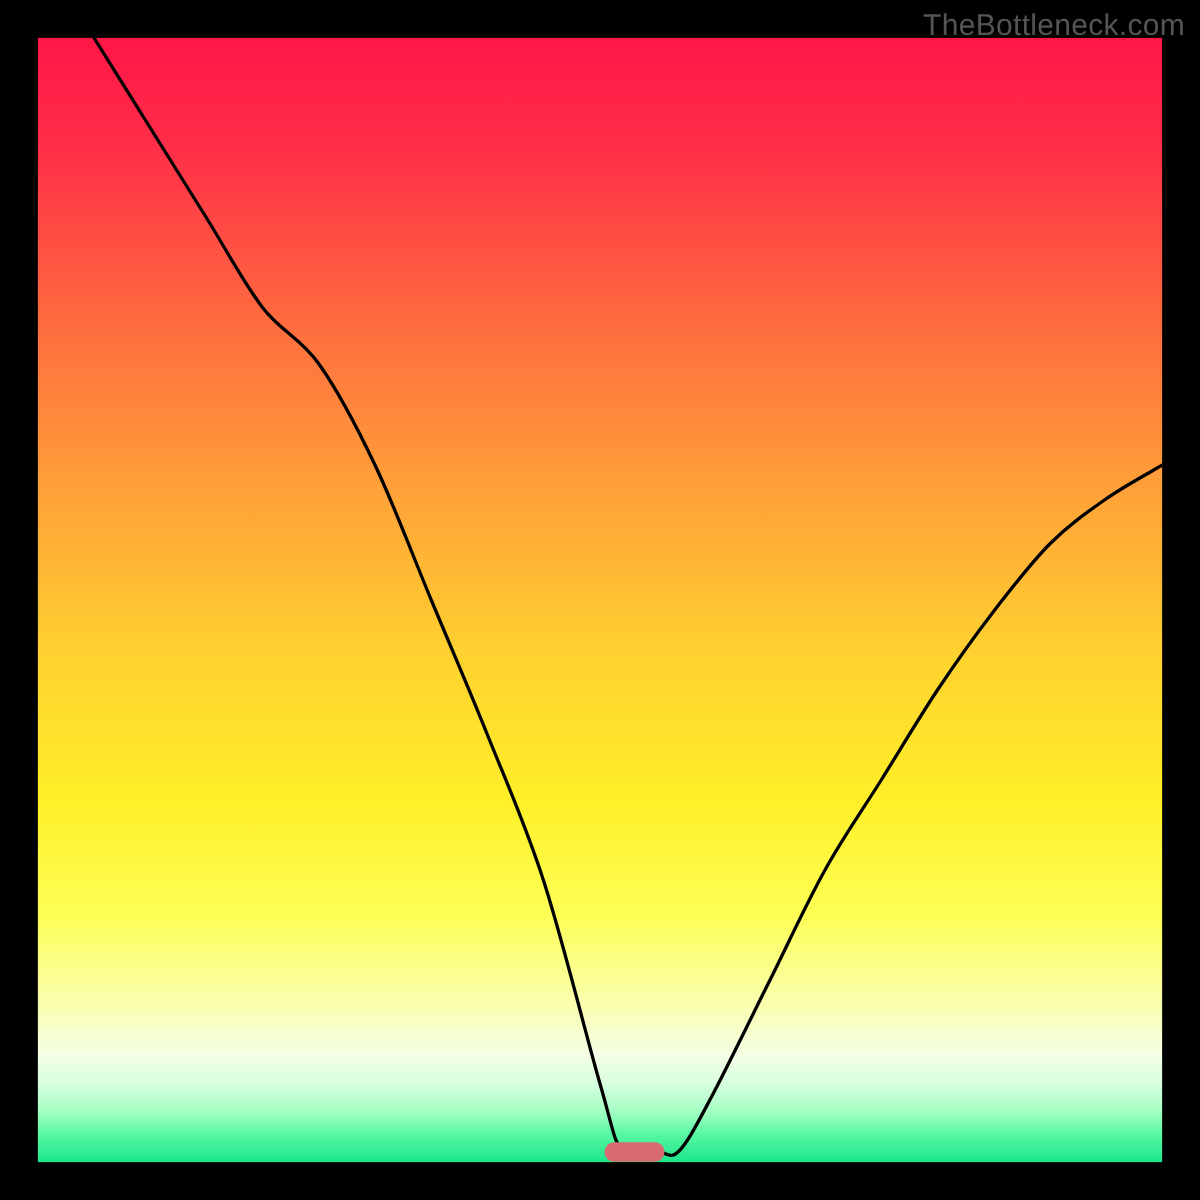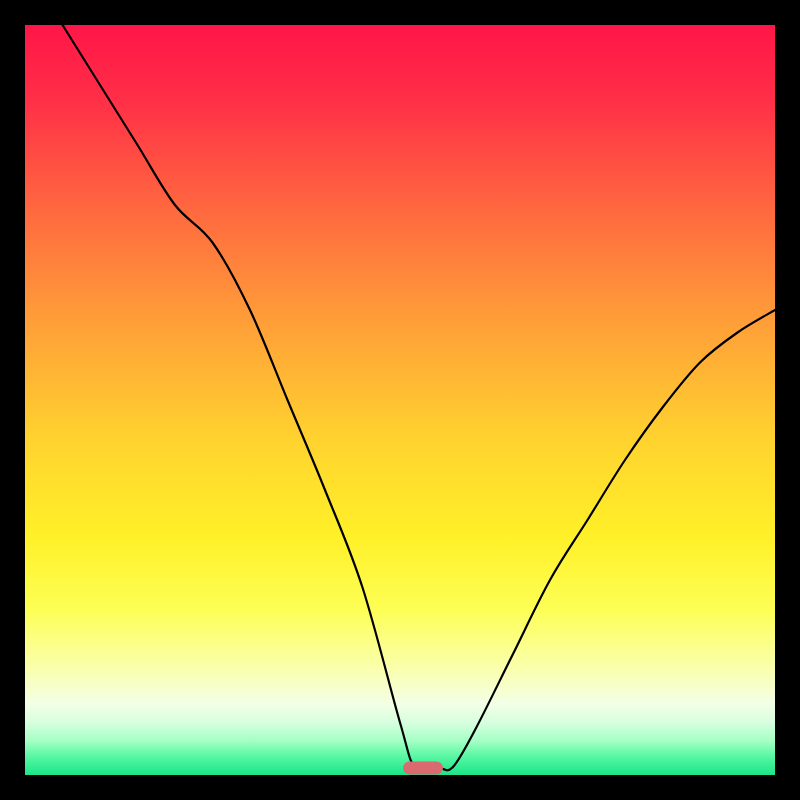--- a/index.html
+++ b/index.html
@@ -53,20 +53,21 @@
     border-radius: 8px;
     background: #d96a6f;
     transform: translate(-50%, -50%);
   }
 </style>
 </head>
 <body>
 
 <div class="frame">
 
+  <div class="watermark">TheBottleneck.com</div>
 
   <div class="plot-area">
 
     <div class="gradient">
       <svg id="grad-svg" width="750" height="750" viewBox="0 0 750 750" preserveAspectRatio="none">
         <defs>
           <linearGradient id="bg" x1="0" y1="0" x2="0" y2="1">
               <stop offset="0%" stop-color="#ff1648"></stop>
               <stop offset="10%" stop-color="#ff2f47"></stop>
               <stop offset="25%" stop-color="#ff6a3f"></stop>

